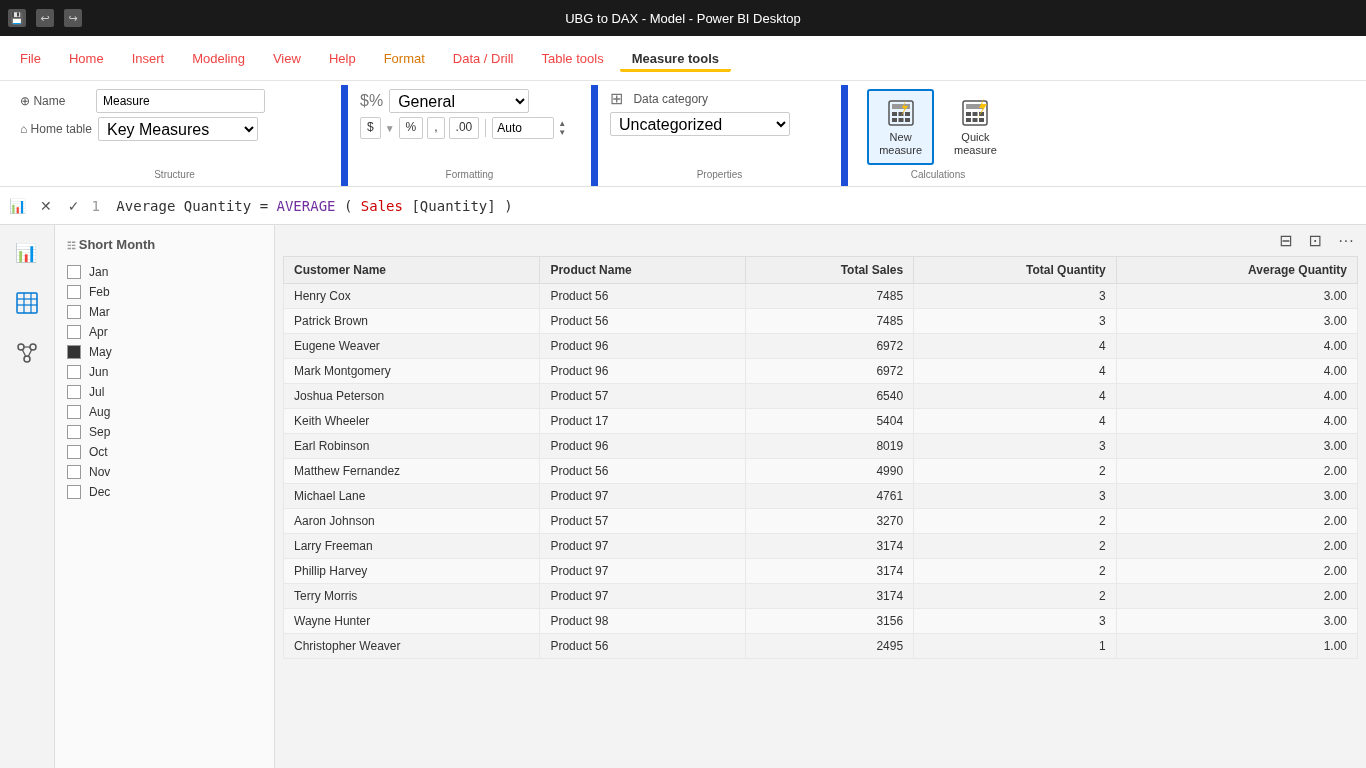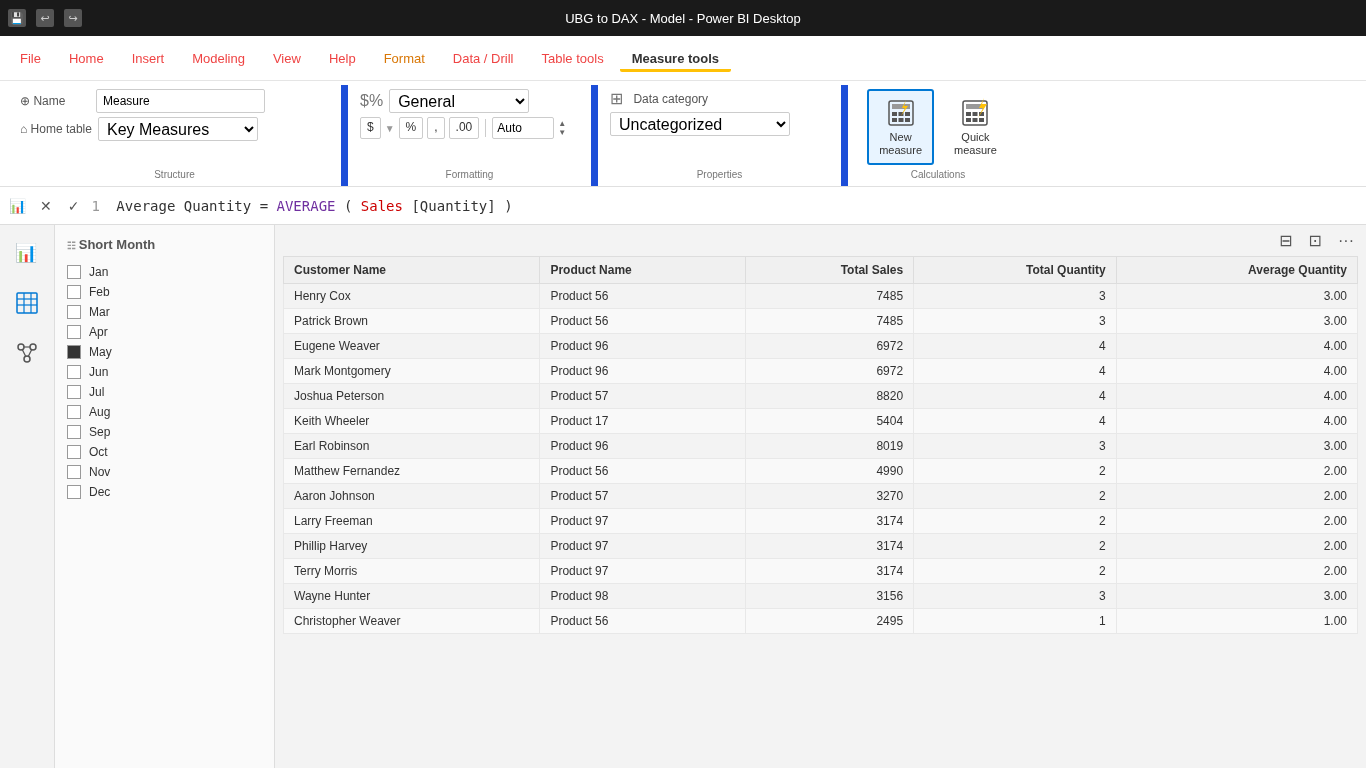--- a/index.html
+++ b/index.html
@@ -665,21 +665,21 @@
             <tr>
               <td>Mark Montgomery</td>
               <td>Product 96</td>
               <td class="numeric">6972</td>
               <td class="numeric">4</td>
               <td class="numeric">4.00</td>
             </tr>
             <tr>
               <td>Joshua Peterson</td>
               <td>Product 57</td>
-              <td class="numeric">8820</td>
+              <td class="numeric">6540</td>
               <td class="numeric">4</td>
               <td class="numeric">4.00</td>
             </tr>
             <tr>
               <td>Keith Wheeler</td>
               <td>Product 17</td>
               <td class="numeric">5404</td>
               <td class="numeric">4</td>
               <td class="numeric">4.00</td>
             </tr>
@@ -691,20 +691,27 @@
               <td class="numeric">3.00</td>
             </tr>
             <tr>
               <td>Matthew Fernandez</td>
               <td>Product 56</td>
               <td class="numeric">4990</td>
               <td class="numeric">2</td>
               <td class="numeric">2.00</td>
             </tr>
             <tr>
+              <td>Michael Lane</td>
+              <td>Product 97</td>
+              <td class="numeric">4761</td>
+              <td class="numeric">3</td>
+              <td class="numeric">3.00</td>
+            </tr>
+            <tr>
               <td>Aaron Johnson</td>
               <td>Product 57</td>
               <td class="numeric">3270</td>
               <td class="numeric">2</td>
               <td class="numeric">2.00</td>
             </tr>
             <tr>
               <td>Larry Freeman</td>
               <td>Product 97</td>
               <td class="numeric">3174</td>

